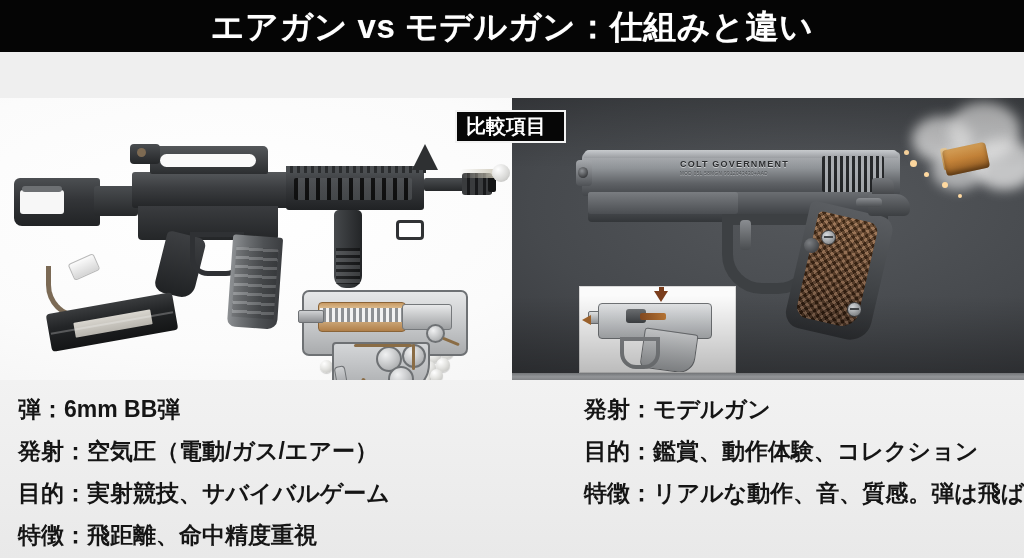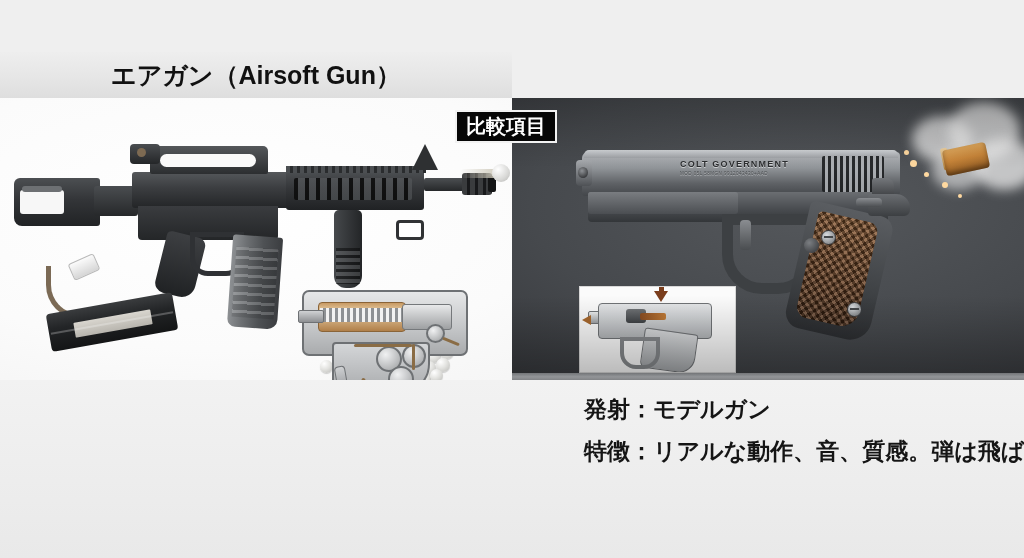--- a/index.html
+++ b/index.html
@@ -65,21 +65,21 @@
     pointer-events:none;
   }
   .panel.right .floorline{
     position:absolute;left:0;right:0;bottom:0;height:7px;
     background:linear-gradient(180deg,#9a9da1 0%,#c9ccd0 55%,#b2b5b9 100%);
   }
 
   
   .cmp-badge{
     position:absolute;left:455px;top:110px;
-    padding:4px 9px 5px 9px;
+    padding:4px 18px 5px 9px;
     background:#060606;
     border:2px solid #f2f2f2;
     color:#fff;font-size:20px;font-weight:700;line-height:1;
     white-space:nowrap;
     z-index:30;
     text-align:center;
   }
 
   
   .rifle{position:absolute;left:14px;top:30px;width:448px;height:190px;}
@@ -298,23 +298,25 @@
   }
   .col.left .spec-row{padding-left:18px;justify-content:flex-start;}
   .col.right .spec-row{padding-left:6px;justify-content:flex-start;}
   .col .spec-row:first-child{margin-top:8px;}
 </style>
 </head>
 <body>
 
 <div id="infographic">
 
+  <div class="titlebar">
+    <div class="title">エアガン vs モデルガン：仕組みと違い</div>
+  </div>
 
   <div class="subband">
-    <div class="subcell left">エアガン（Airsoft Gun）</div>
   </div>
 
   <div class="imageband">
 
     <div class="panel left">
 
       <div class="rifle">
         <div class="gun-part r-stock"></div>
         <div class="gun-part r-stock-cut"></div>
         <div class="gun-part r-stock-cut2"></div>
@@ -460,20 +462,27 @@
       </div>
 
       <div class="floorline"></div>
     </div>
   </div>
 
   <div class="cmp-badge">比較項目</div>
 
   <div class="textband">
 
+    <div class="col left">
+      <div class="spec-row">弾：6mm BB弾</div>
+      <div class="spec-row">発射：空気圧（電動/ガス/エアー）</div>
+      <div class="spec-row">目的：実射競技、サバイバルゲーム</div>
+      <div class="spec-row">特徴：飛距離、命中精度重視</div>
+    </div>
 
     <div class="col right">
       <div class="spec-row">発射：モデルガン</div>
+      <div class="spec-row">目的：鑑賞、動作体験、コレクション</div>
       <div class="spec-row">特徴：リアルな動作、音、質感。弾は飛ばない</div>
     </div>
   </div>
 
 </div>
 
 </body></html>

